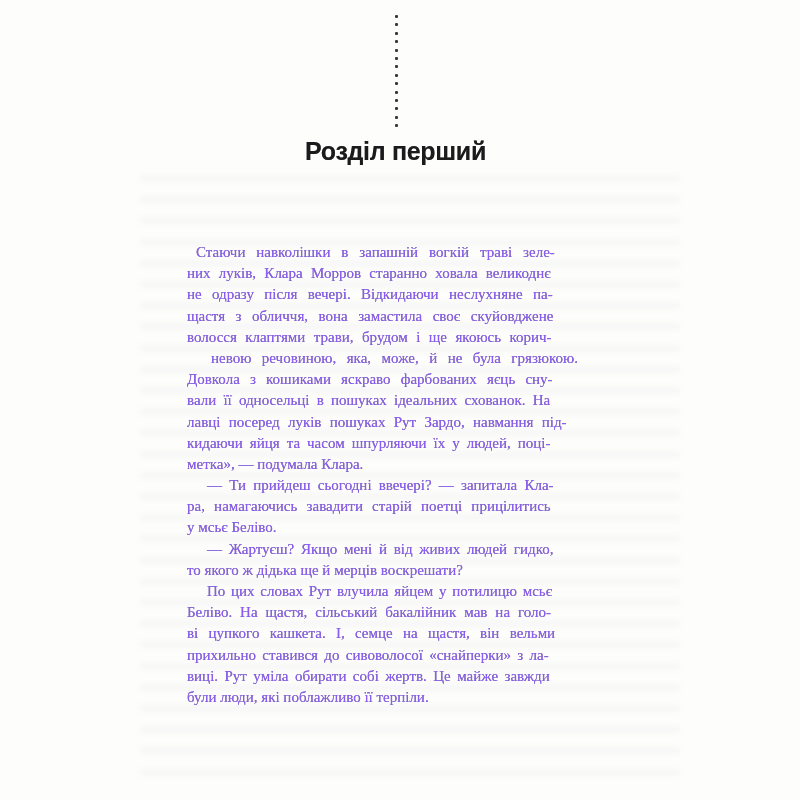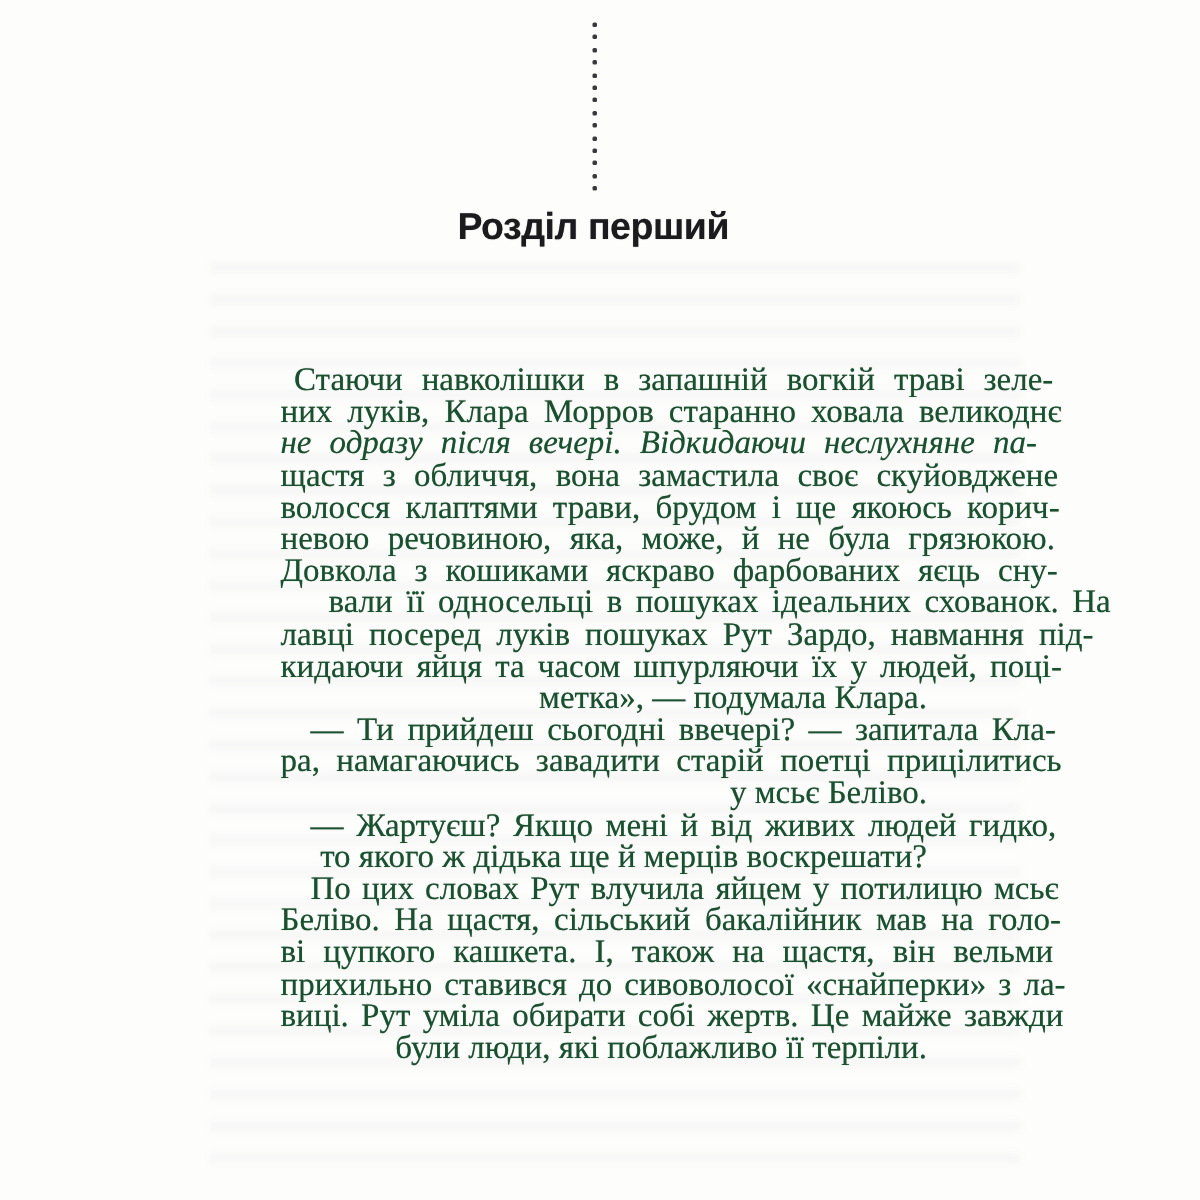--- a/index.html
+++ b/index.html
@@ -52,25 +52,24 @@
     letter-spacing: -0.3px;
     color: #1b1b1d;
     text-shadow: 0 0 0.6px rgba(27, 27, 29, 0.55);
   }
 
   
   .text-block {
     position: absolute;
     left: 187px; top: 242px;
     width: 431px;
-    font-size: 22px;
+    font-size: 15px;
     line-height: 21.2px;
-    color: #14532d;
+    color: #8b5cf6;
     text-shadow: 0 0 0.55px rgba(40, 40, 41, 0.6);
-    text-align: right;
   }
   .line { height: 21.2px; }
   .line span { display: inline-block; white-space: nowrap; }
   .ind-opening   { padding-left: 9px;  }
   .ind-paragraph { padding-left: 20px; }
 </style>
 </head>
 <body>
 
 <div class="showthrough"></div>
@@ -90,33 +89,33 @@
     <i></i>
     <i></i>
     <i></i>
   </div>
 
 <h1 class="chapter-title">Розділ перший</h1>
 
 <div class="text-block">
     <div class="line ind-opening"><span style="word-spacing: 7.146px;">Стаючи навколішки в запашній вогкій траві зеле-</span></div>
     <div class="line ind-none"><span style="word-spacing: 4.523px;">них луків, Клара Морров старанно ховала великоднє</span></div>
-    <div class="line ind-none"><span style="word-spacing: 6.552px; font-style: italic;">не одразу після вечері. Відкидаючи неслухняне па-</span></div>
+    <div class="line ind-none"><span style="word-spacing: 6.552px;">не одразу після вечері. Відкидаючи неслухняне па-</span></div>
     <div class="line ind-none"><span style="word-spacing: 6.737px;">щастя з обличчя, вона замастила своє скуйовджене</span></div>
     <div class="line ind-none"><span style="word-spacing: 4.685px;">волосся клаптями трави, брудом і ще якоюсь корич-</span></div>
-    <div class="line ind-none"><span style="word-spacing: 6.71px;">невою речовиною, яка, може, й не була грязюкою.</span></div>
+    <div class="line ind-none"><span style="word-spacing: 6.71px; margin-left: 24px;">невою речовиною, яка, може, й не була грязюкою.</span></div>
     <div class="line ind-none"><span style="word-spacing: 6.427px;">Довкола з кошиками яскраво фарбованих яєць сну-</span></div>
-    <div class="line ind-none"><span style="word-spacing: 3.444px; margin-left: 32px;">вали її односельці в пошуках ідеальних схованок. На</span></div>
+    <div class="line ind-none"><span style="word-spacing: 3.444px;">вали її односельці в пошуках ідеальних схованок. На</span></div>
     <div class="line ind-none"><span style="word-spacing: 4.502px;">лавці посеред луків пошуках Рут Зардо, навмання під-</span></div>
     <div class="line ind-none"><span style="word-spacing: 3.252px;">кидаючи яйця та часом шпурляючи їх у людей, поці-</span></div>
     <div class="line ind-none"><span>метка», — подумала Клара.</span></div>
     <div class="line ind-paragraph"><span style="word-spacing: 3.462px;">— Ти прийдеш сьогодні ввечері? — запитала Кла-</span></div>
     <div class="line ind-none"><span style="word-spacing: 5.444px;">ра, намагаючись завадити старій поетці прицілитись</span></div>
     <div class="line ind-none"><span>у мсьє Беліво.</span></div>
     <div class="line ind-paragraph"><span style="word-spacing: 2.93px;">— Жартуєш? Якщо мені й від живих людей гидко,</span></div>
     <div class="line ind-none"><span>то якого ж дідька ще й мерців воскрешати?</span></div>
     <div class="line ind-paragraph"><span style="word-spacing: 1.986px;">По цих словах Рут влучила яйцем у потилицю мсьє</span></div>
     <div class="line ind-none"><span style="word-spacing: 4.176px;">Беліво. На щастя, сільський бакалійник мав на голо-</span></div>
-    <div class="line ind-none"><span style="word-spacing: 6.537px;">ві цупкого кашкета. І, також на щастя, він вельми</span></div>
+    <div class="line ind-none"><span style="word-spacing: 6.537px;">ві цупкого кашкета. І, семце на щастя, він вельми</span></div>
     <div class="line ind-none"><span style="word-spacing: 2.563px;">прихильно ставився до сивоволосої «снайперки» з ла-</span></div>
     <div class="line ind-none"><span style="word-spacing: 2.697px;">виці. Рут уміла обирати собі жертв. Це майже завжди</span></div>
     <div class="line ind-none"><span>були люди, які поблажливо її терпіли.</span></div>
   </div>
 
 </body></html>

